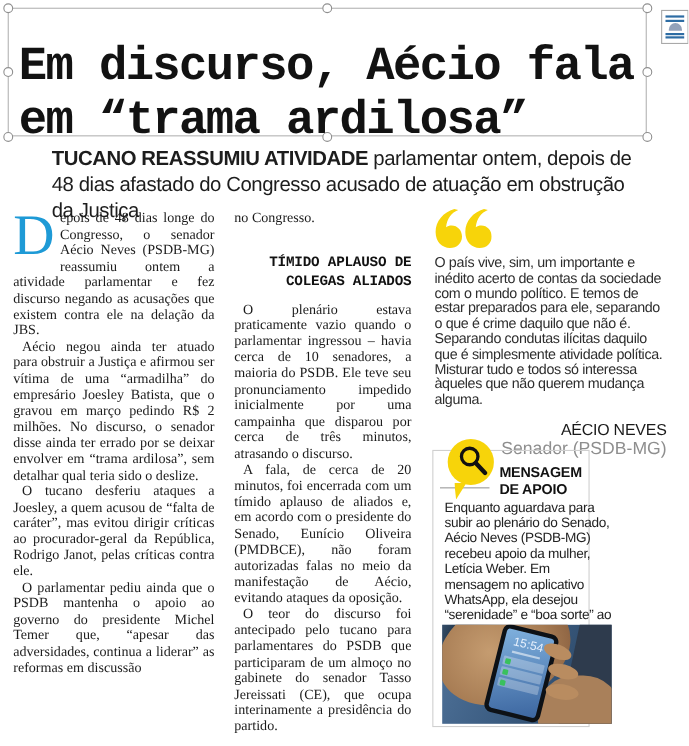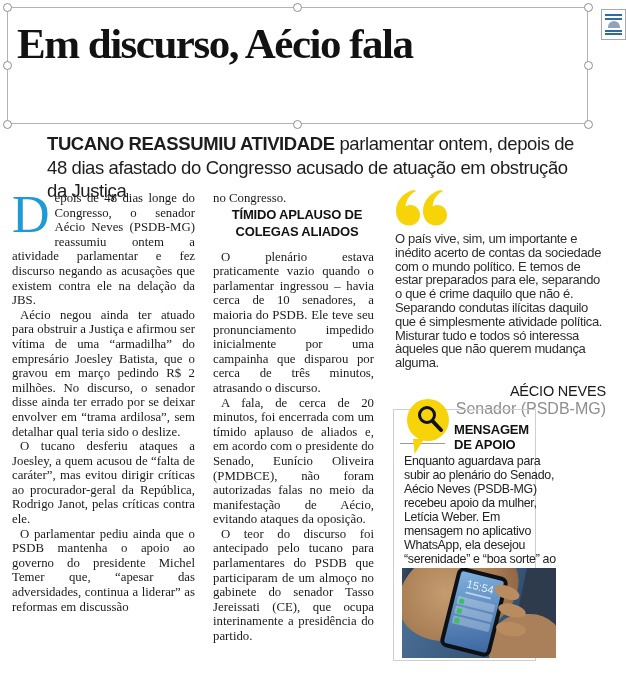--- a/index.html
+++ b/index.html
@@ -13,42 +13,42 @@
           background:#fff;border:1.4px solid #8f8f8f;box-sizing:border-box;z-index:5;}
 
   
   .layout-btn{position:absolute;left:601px;top:9px;width:25px;height:31px;background:#fff;
               border:1px solid #a9a9a9;box-sizing:border-box;display:flex;flex-direction:column;
               justify-content:space-between;padding:4px 3px;z-index:6;}
   .lb-line{height:2px;background:#2e6da4;}
   .lb-arch{width:12px;height:7px;background:#93a2ba;border-radius:12px 12px 0 0;align-self:center;}
 
   
-  .headline{position:absolute;left:17px;top:19px;font-family:Liberation Serif, serif;
+  .headline{position:absolute;left:17px;top:36px;font-family:Liberation Mono, monospace;
             font-weight:700;font-size:43px;line-height:49px;letter-spacing:-1.5px;color:#121212;
             white-space:nowrap;}
 
   
   .standfirst{position:absolute;left:27px;top:132px;width:542px;
               font-family:"Liberation Sans",sans-serif;font-size:18.5px;line-height:23.5px;
               letter-spacing:-0.4px;color:#1d1d1d;margin-left:20px;}
   .standfirst .lead{font-weight:700;}
 
   
   .bodycol{position:absolute;top:191px;font-size:12.8px;line-height:14.6px;
            text-align:justify;color:#1a1a1a;}
   #col1{left:12px;width:183px;}
   #col2{left:213px;width:161px;}
   .bodycol p{margin:0;text-indent:8px;}
   .bodycol p.noindent{text-indent:0;}
   .dropcap{float:left;font-family:"Liberation Serif",serif;font-size:52px;line-height:41px;
            color:#1e9ad6;margin:3px 5px 0 0;}
-  .crosshead{font-family:Liberation Sans, sans-serif;font-weight:700;font-size:13px;
-             line-height:17px;letter-spacing:-0.2px;color:#111;text-align:center;
-             margin:0 0 10px;padding-left:7px;text-indent:0;}
+  .crosshead{font-family:Liberation Mono, monospace;font-weight:700;font-size:13px;
+             line-height:17px;letter-spacing:-0.2px;color:#111;text-align:right;
+             margin:24px 0 10px;padding-left:7px;text-indent:0;}
 
   
   .sidebar{position:absolute;left:395px;top:189px;width:211px;
            font-family:"Liberation Sans",sans-serif;}
   .qmark{display:block;}
   .qtext{margin-top:6px;font-size:13px;line-height:13.8px;letter-spacing:-0.35px;color:#2e2e2e;}
   .qauthor{margin-top:13px;text-align:right;font-weight:400;font-size:14.5px;
            letter-spacing:-0.2px;color:#1a1a1a;}
   .qrole{margin-top:1px;text-align:right;font-size:16px;color:#8e8e8e;}
 
@@ -106,20 +106,21 @@
   <div class="layout-btn">
     <span class="lb-line"></span>
     <span class="lb-line"></span>
     <span class="lb-arch"></span>
     <span class="lb-line"></span>
     <span class="lb-line"></span>
   </div>
 
   <div class="headline">
     <div>Em discurso, Aécio fala</div>
+    <div>em “trama ardilosa”</div>
   </div>
 
   <div class="standfirst">
     <span class="lead">TUCANO REASSUMIU ATIVIDADE</span><span> parlamentar ontem, depois de 48 dias afastado do Congresso acusado de atuação em obstrução da Justiça</span>
   </div>
 
   <div class="bodycol" id="col1">
     <p class="noindent">
       <span class="dropcap">D</span><span>epois de 48 dias longe do Congresso, o senador Aécio Neves (PSDB-MG) reassumiu ontem a atividade parlamentar e fez discurso negando as acusações que existem contra ele na delação da JBS.</span>
     </p>

